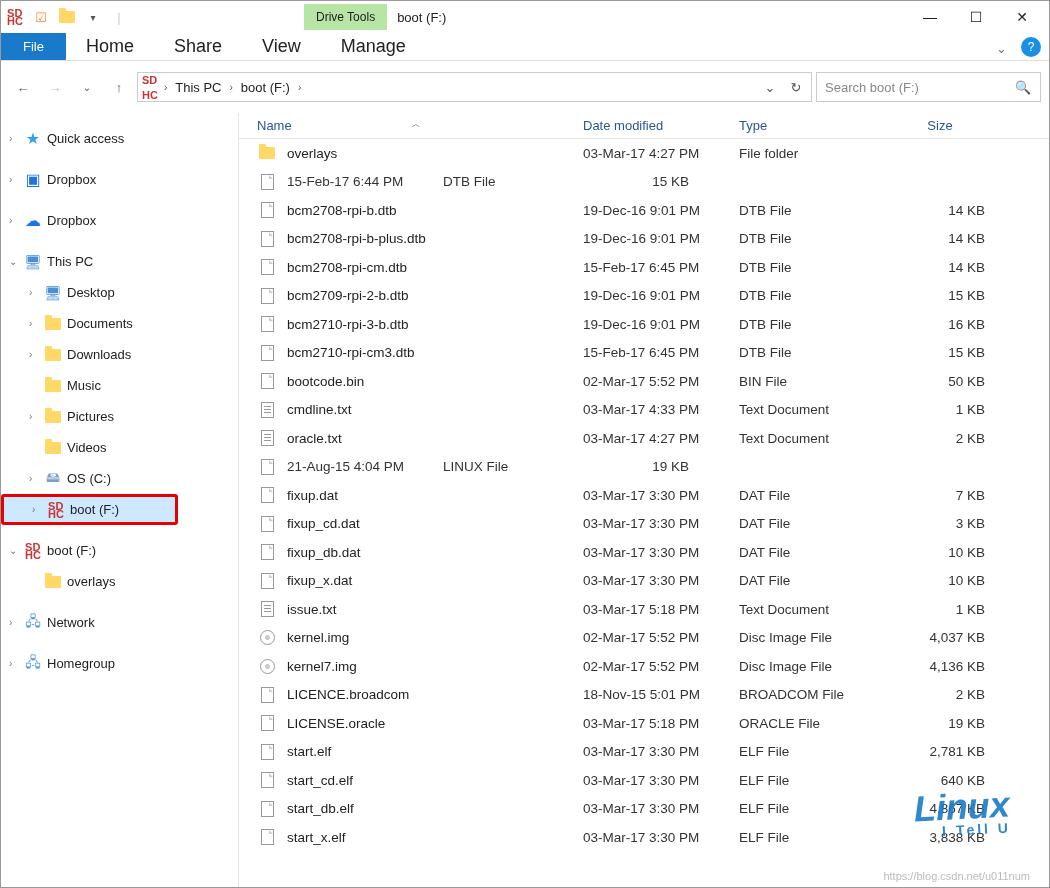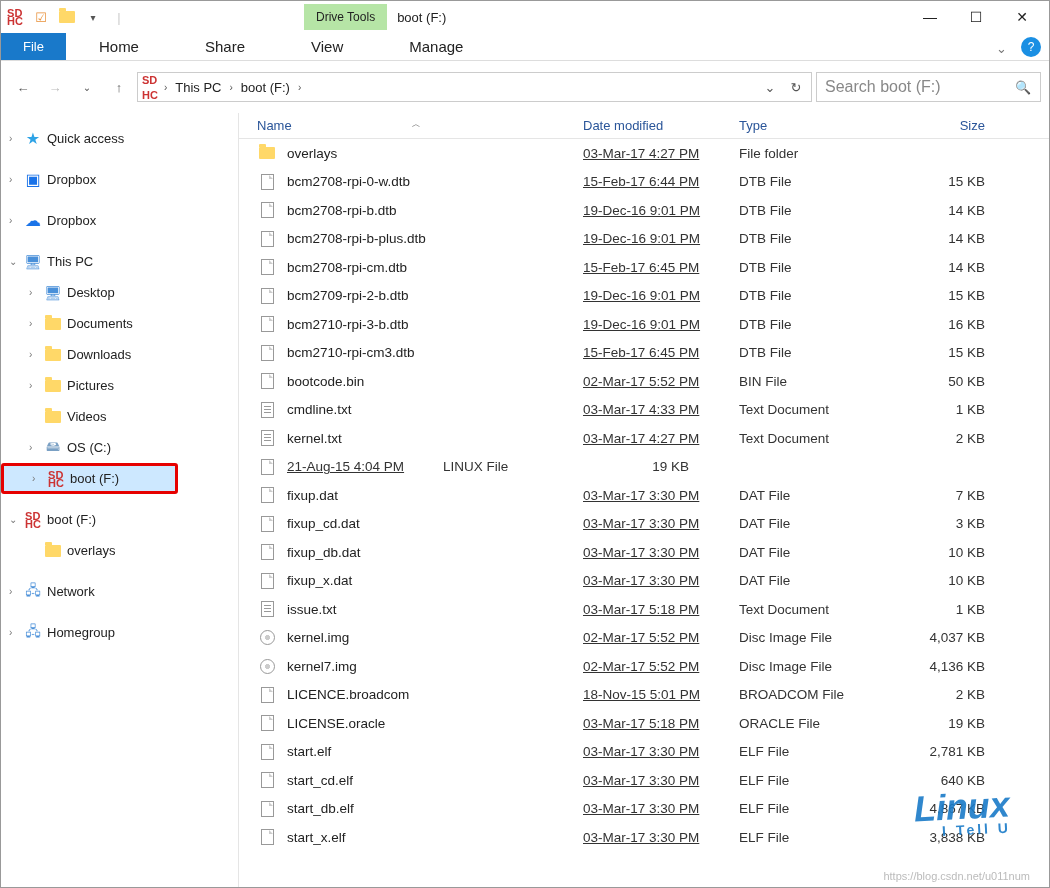--- a/index.html
+++ b/index.html
@@ -9,56 +9,56 @@
 .titlebar .qat { display: flex; align-items: center; gap: 6px;}
 .titlebar .qat .icon { width: 20px; height: 20px; display:flex;align-items:center;justify-content:center;}
 .titlebar .spacer { flex: 1; }
 .titlebar .title { font-size: 13px; padding-left:10px;}
 .titlebar .drive-tools { background: #b6e5a6; padding: 6px 12px; font-size: 12px; margin-left:175px;}
 .winbtns { display: flex; }
 .winbtn { width: 46px; height: 32px; display:flex;align-items:center;justify-content:center; font-size: 14px; }
 
 .ribbon { height: 28px; display:flex; align-items:stretch; border-bottom:1px solid #ddd;}
 .ribbon .file { background:#1979ca; color:#fff; padding:0 22px; display:flex;align-items:center; font-size:13px;}
-.ribbon .tab { padding:0 33px; display:flex;align-items:center; font-size:15px; }
+.ribbon .tab { padding:0 20px; display:flex;align-items:center; font-size:18px; }
 .ribbon .rspacer { flex:1; }
 .ribbon .help { width:20px;height:20px;border-radius:50%;background:#1a8fe3;color:#fff;display:flex;align-items:center;justify-content:center;font-size:12px;margin:4px 8px; }
 .ribbon .chev { margin:8px 6px 0 0; color:#777;}
 
 .navbar { height: 40px; margin:6px 8px; display:flex; align-items:center; gap:4px;}
 .navbtn { width:28px;height:28px;display:flex;align-items:center;justify-content:center;color:#555;}
 .navbtn.disabled{color:#bbb;}
 .addressbar { flex:1; border:1px solid #ccc; height:30px; display:flex; align-items:center; padding:0 4px; gap:4px;}
 .addressbar .crumb { padding:0 2px; font-size:13px;}
 .addressbar .sep { color:#555; font-size:10px; padding:0 2px;}
 .addressbar .addrspacer{flex:1;}
 .addressbar .dropbtn, .addressbar .refbtn{width:22px;text-align:center;color:#555;}
 .searchbox { width:225px; border:1px solid #ccc; height:30px; display:flex;align-items:center; padding:0 8px; color:#888;}
-.searchbox .stext{flex:1;font-size:16px;}
+.searchbox .stext{flex:1;font-size:13px;}
 
 .main { display:flex; height: calc(888px - 32px - 28px - 52px - 2px); }
 .tree { width: 238px; border-right:1px solid #e5e5e5; padding:10px 0; overflow:hidden;}
 .tree-item { display:flex; align-items:center; height:31px; padding-left:8px; font-size:13px; }
 .tree-item.d1 { padding-left:28px; }
 .tree-item .exp { width:14px; color:#777; font-size:10px;}
 .tree-item .ticon { width:20px; height:20px; display:flex;align-items:center;justify-content:center; margin-right:4px;}
 .tree-item.highlighted { border:3px solid #e60000; background:#cde8ff; margin-right:60px; border-radius:3px;}
 .tree-spacer { height:10px; }
 
 .files { flex:1; overflow:auto; }
 .file-header { display:flex; border-bottom:1px solid #e5e5e5; height:26px; align-items:center; color:#2a5599; font-size:13px; padding-left:18px;}
 .file-header .col-name{width:326px; display:flex;align-items:flex-start;}
 .file-header .col-date{width:156px;}
 .file-header .col-type{width:156px;}
-.file-header .col-size{width:100px; text-align:right; padding-right:10px;}
+.file-header .col-size{width:100px; text-align:center; padding-right:10px;}
 .file-header .sortarr{margin-left:120px;color:#666;font-size:9px;}
 .file-row { display:flex; height:28.5px; align-items:center; padding-left:18px; font-size:13.5px;}
 .file-row .ficon{width:20px;height:20px;margin-right:10px;display:flex;align-items:center;justify-content:center;}
 .file-row .fname{width:296px;}
-.file-row .fdate{width:156px;color:#333;text-decoration:underline;}
+.file-row .fdate{width:156px;color:#333;}
 .file-row .ftype{width:156px;color:#333;}
 .file-row .fsize{width:100px;text-align:right;color:#333;padding-right:10px;}
 
 .watermark{position:absolute; right:40px; bottom:50px; font-size:36px;font-weight:bold;font-style:italic;color:#1a7bc8;opacity:0.9;transform:rotate(-3deg);pointer-events:none;}
 .watermark .sub{font-size:14px;font-style:normal;letter-spacing:3px;color:#1a7bc8;display:block;text-align:right;margin-top:-6px;}
 .attribution{position:absolute;right:20px;bottom:6px;font-size:11px;color:#bbb;pointer-events:none;}
 
 
 .i-folder{width:16px;height:12px;background:#ffd868;border-radius:1px;position:relative;}
 .i-folder:before{content:"";position:absolute;top:-3px;left:0;width:7px;height:3px;background:#ffd868;border-radius:1px 1px 0 0;}
@@ -181,20 +181,27 @@
         <span>Documents</span>
       </div>
       <div class="tree-item d1">
         <span class="exp">›</span>
         <span class="ticon">
           <span class="i-folder"></span>
         </span>
         <span>Downloads</span>
       </div>
       <div class="tree-item d1">
+        <span class="exp"></span>
+        <span class="ticon">
+          <span class="i-folder"></span>
+        </span>
+        <span>Music</span>
+      </div>
+      <div class="tree-item d1">
         <span class="exp">›</span>
         <span class="ticon">
           <span class="i-folder"></span>
         </span>
         <span>Pictures</span>
       </div>
       <div class="tree-item d1">
         <span class="exp"></span>
         <span class="ticon">
           <span class="i-folder"></span>
@@ -264,21 +271,20 @@
           </span>
           <span class="fname">overlays</span>
           <span class="fdate">03-Mar-17 4:27 PM</span>
           <span class="ftype">File folder</span>
           <span class="fsize"></span>
         </div>
         <div class="file-row">
           <span class="ficon">
             <span class="i-file"></span>
           </span>
-          <span class="fname">bcm2708-rpi-0-w.dtb</span>
           <span class="fdate">15-Feb-17 6:44 PM</span>
           <span class="ftype">DTB File</span>
           <span class="fsize">15 KB</span>
         </div>
         <div class="file-row">
           <span class="ficon">
             <span class="i-file"></span>
           </span>
           <span class="fname">bcm2708-rpi-b.dtb</span>
           <span class="fdate">19-Dec-16 9:01 PM</span>
@@ -345,21 +351,21 @@
           </span>
           <span class="fname">cmdline.txt</span>
           <span class="fdate">03-Mar-17 4:33 PM</span>
           <span class="ftype">Text Document</span>
           <span class="fsize">1 KB</span>
         </div>
         <div class="file-row">
           <span class="ficon">
             <span class="i-txt"></span>
           </span>
-          <span class="fname">kernel.txt</span>
+          <span class="fname">oracle.txt</span>
           <span class="fdate">03-Mar-17 4:27 PM</span>
           <span class="ftype">Text Document</span>
           <span class="fsize">2 KB</span>
         </div>
         <div class="file-row">
           <span class="ficon">
             <span class="i-file"></span>
           </span>
           <span class="fdate">21-Aug-15 4:04 PM</span>
           <span class="ftype">LINUX File</span>

